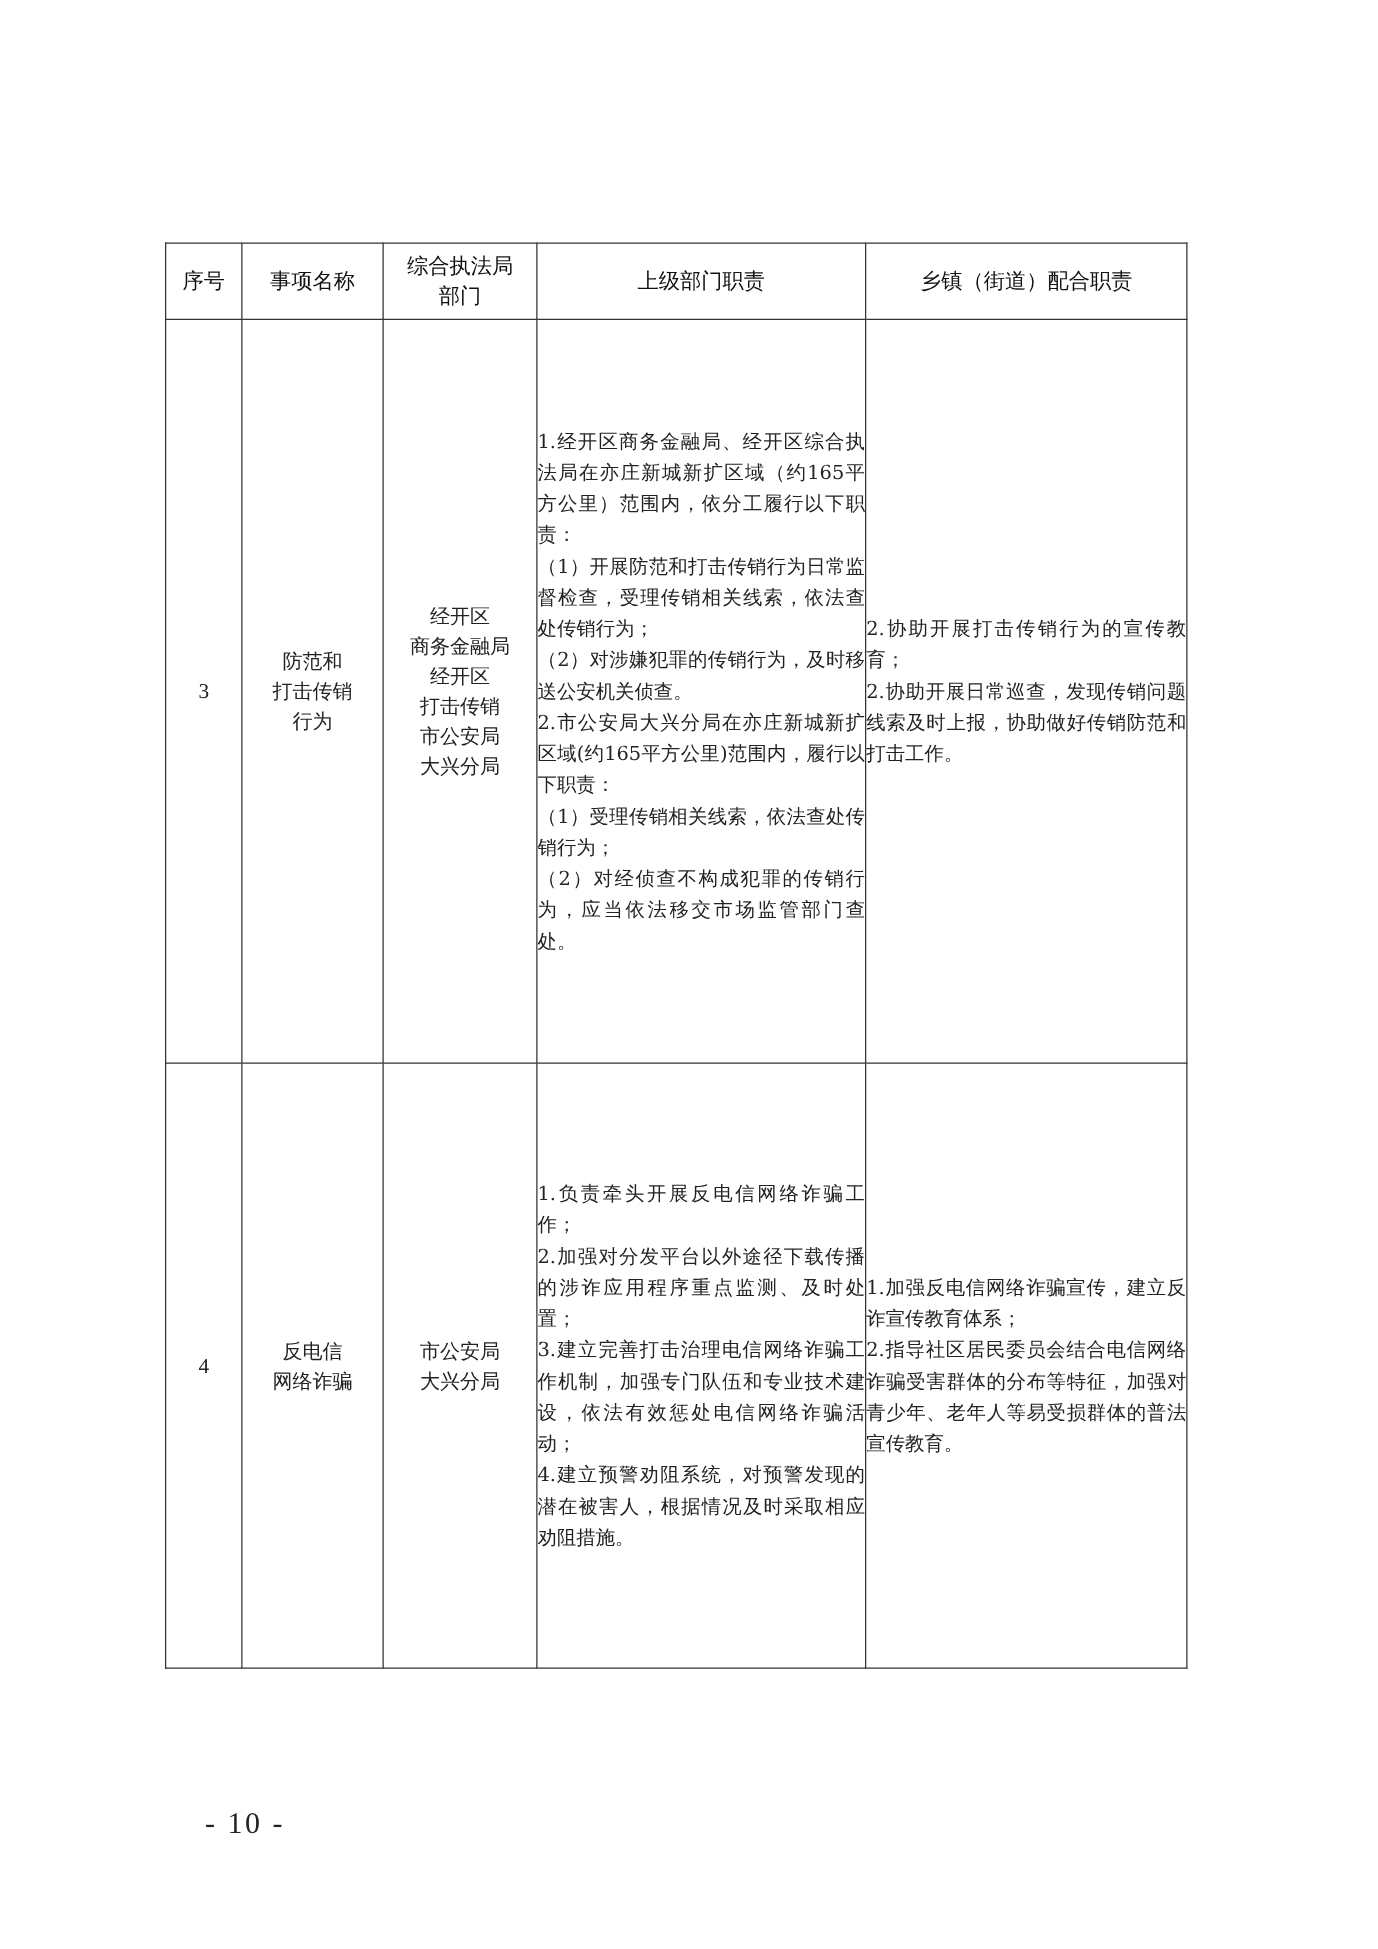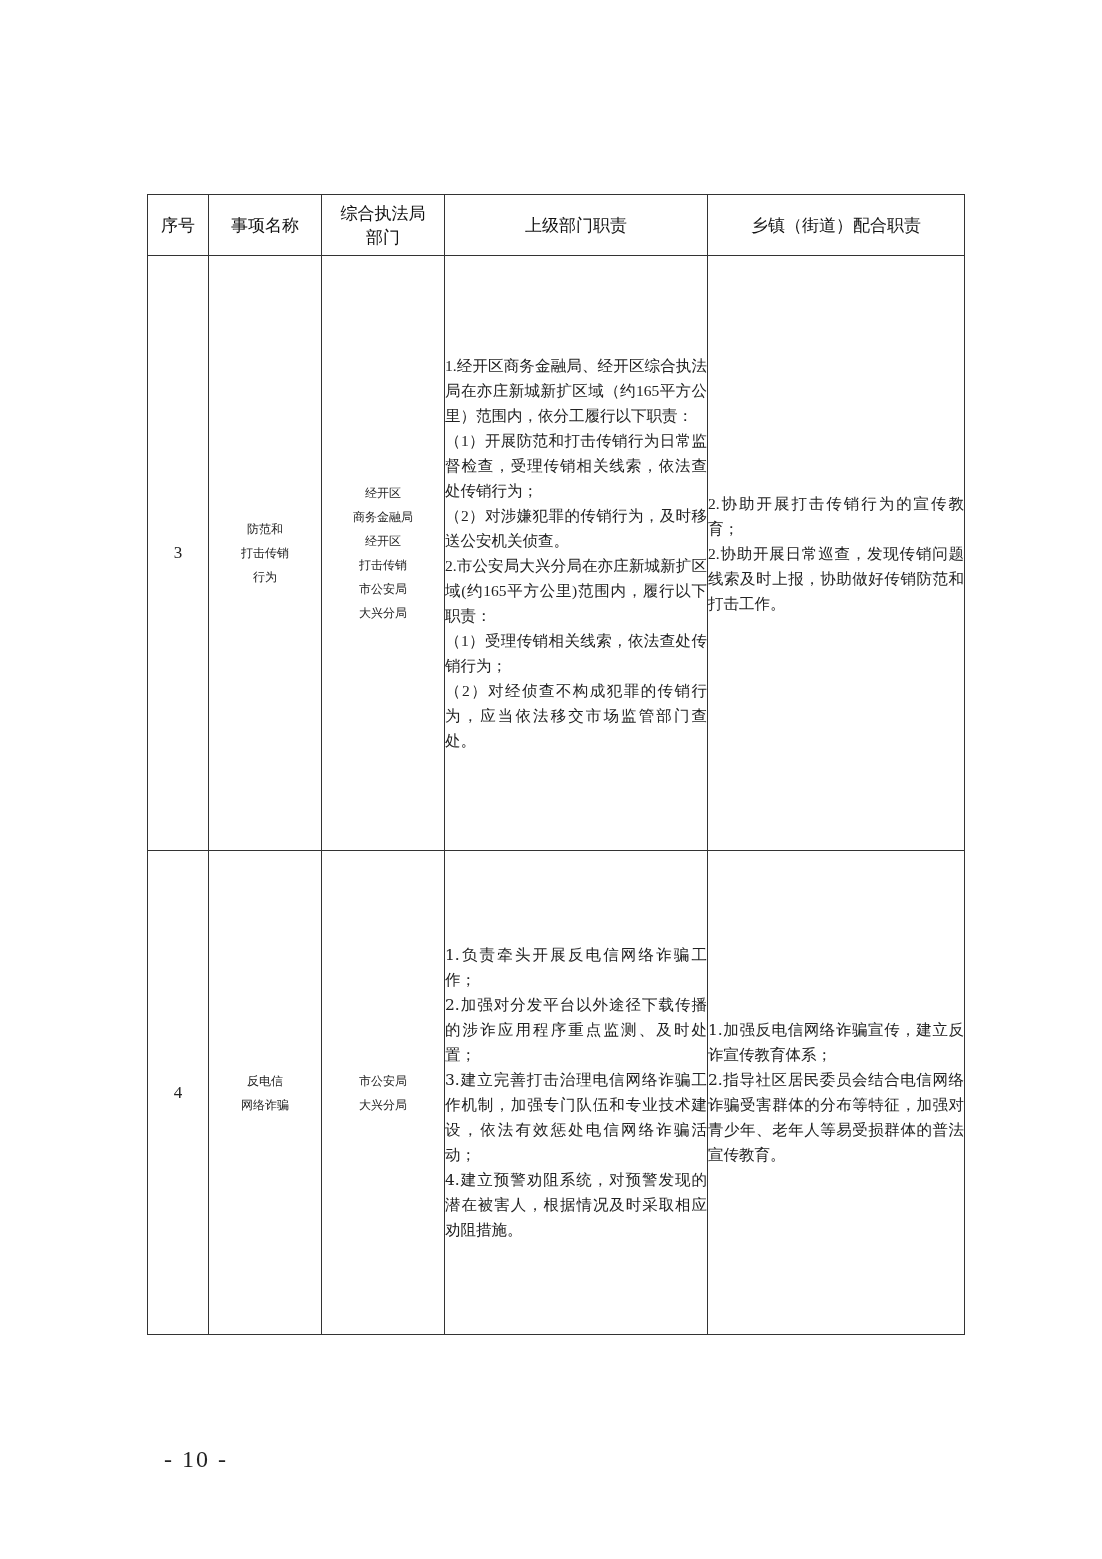--- a/index.html
+++ b/index.html
@@ -1,27 +1,27 @@
 <!DOCTYPE html>
 <html><head>
 <meta charset="utf-8">
 <style>
   html, body { margin: 0; padding: 0; background: #ffffff; }
   body { width: 1102px; height: 1559px; position: relative; font-family: "DejaVu Serif", "Liberation Serif", serif; color: #222; }
   table.duty {
-    position: absolute; left: 147px; top: 194px;
+    position: absolute; left: 132px; top: 194px;
     border-collapse: collapse; table-layout: fixed;
     width: 817px;
   }
   table.duty td, table.duty th { border: 1.5px solid #333; padding: 0; vertical-align: middle; }
   th { font-family: "DejaVu Sans", "Liberation Sans", sans-serif; font-weight: normal; font-size: 17px; text-align: center; line-height: 24px; color: #111; height: 60px; }
-  td.c { text-align: center; font-size: 12px; line-height: 24px; }
+  td.c { text-align: center; font-size: 16px; line-height: 24px; }
   td.txt { font-size: 15.5px; line-height: 25px; padding: 0 8px 0 9px; text-align: justify; text-justify: inter-ideograph; }
   td.txt p, td.c p { margin: 0; }
-  tr.r3 td { height: 594px; font-family: Liberation Serif, serif; }
+  tr.r3 td { height: 594px; }
   tr.r4 td { height: 483px; }
   .pageno { position: absolute; left: 164px; top: 1446px; font-size: 24px; font-family: "Liberation Serif", serif; color: #222; letter-spacing: 2px; }
 </style>
 </head>
 <body>
 
 <table class="duty">
   <colgroup>
     <col style="width:61px">
       <col style="width:113px">

